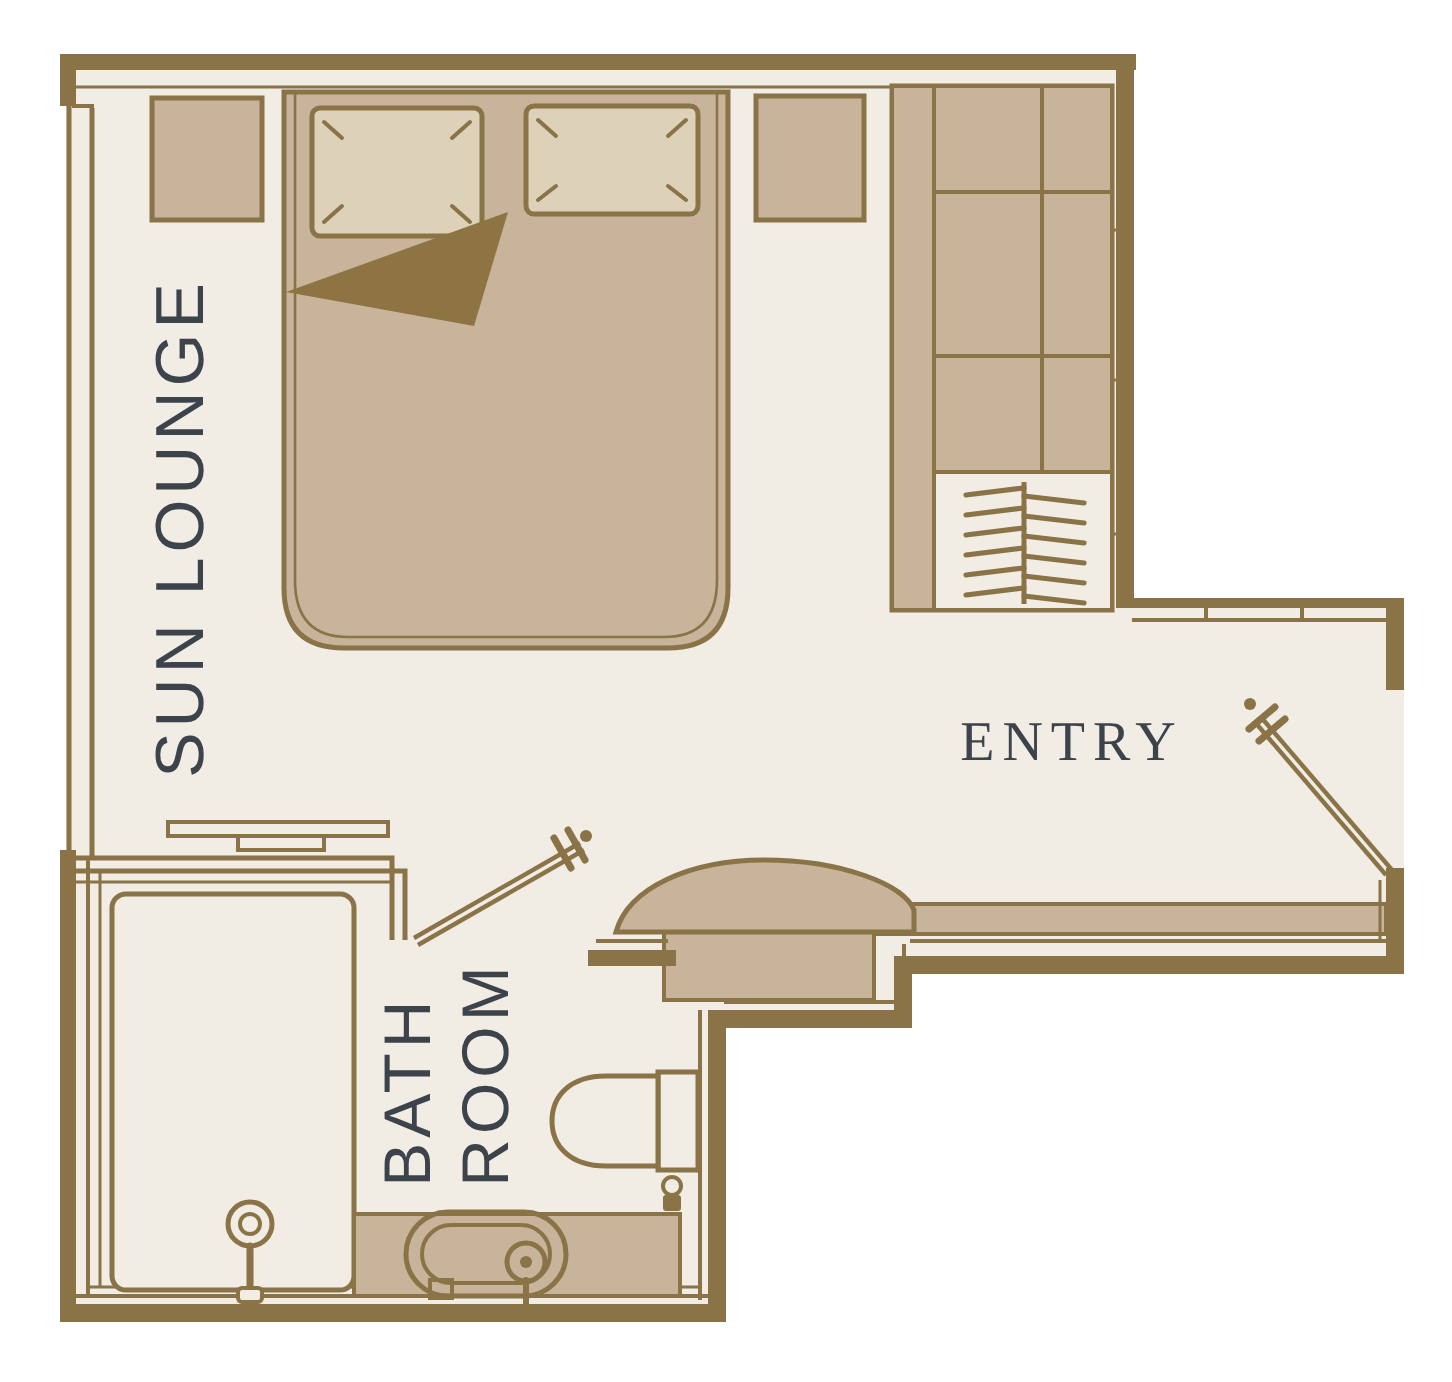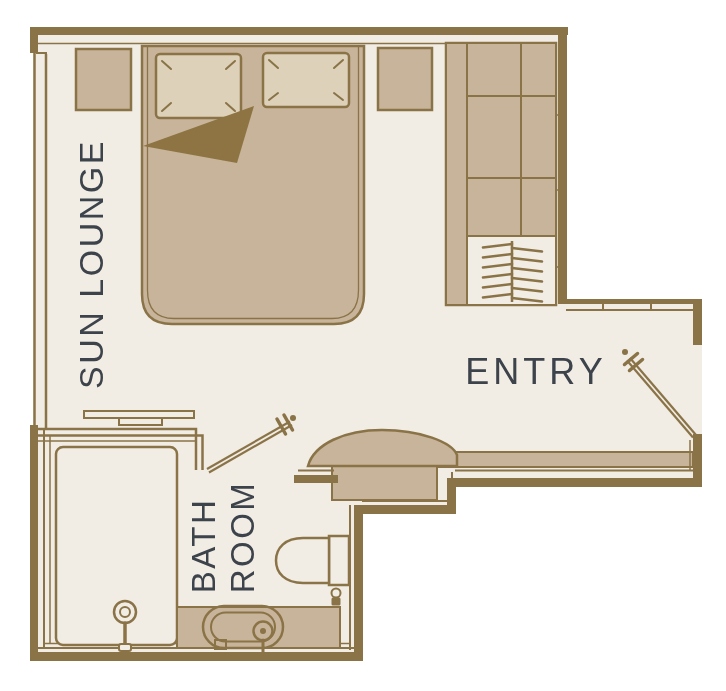--- a/index.html
+++ b/index.html
@@ -12,21 +12,21 @@
   .f-tan{fill:#c7b49a;}
   .f-cream{fill:#f1ece4;}
   .f-brown{fill:#8a7347;stroke:none;}
   .f-pillow{fill:#ddd1ba;}
   .f-dark{fill:#8f7443;stroke:none;}
   .rc{stroke-linecap:round;}
   .room-label{position:absolute;color:#3d434b;white-space:nowrap;
               transform:translate(-50%,-50%);user-select:none;}
   .rot{transform:translate(-50%,-50%) rotate(-90deg);}
   .label-sun{left:91px;top:264px;font-size:34px;letter-spacing:2.5px;}
-  .label-entry{left:536px;top:372px;font-size:36px;letter-spacing:4px;}
+  .label-entry{left:536px;top:372px;font-size:28px;letter-spacing:4px;font-family:Liberation Serif, serif;}
   .label-bath{left:224px;top:537px;font-size:33px;letter-spacing:2.5px;line-height:1.18;white-space:normal;text-align:left;}
 </style>
 </head>
 <body>
 
 <div class="plan-wrap">
 <svg width="726" height="691" viewBox="0 0 726 691">
 
   <path class="f-floor" d="M33,28 H566 V301 H702 V487 H455 V512 H362 V660 H33 Z"></path>
 

